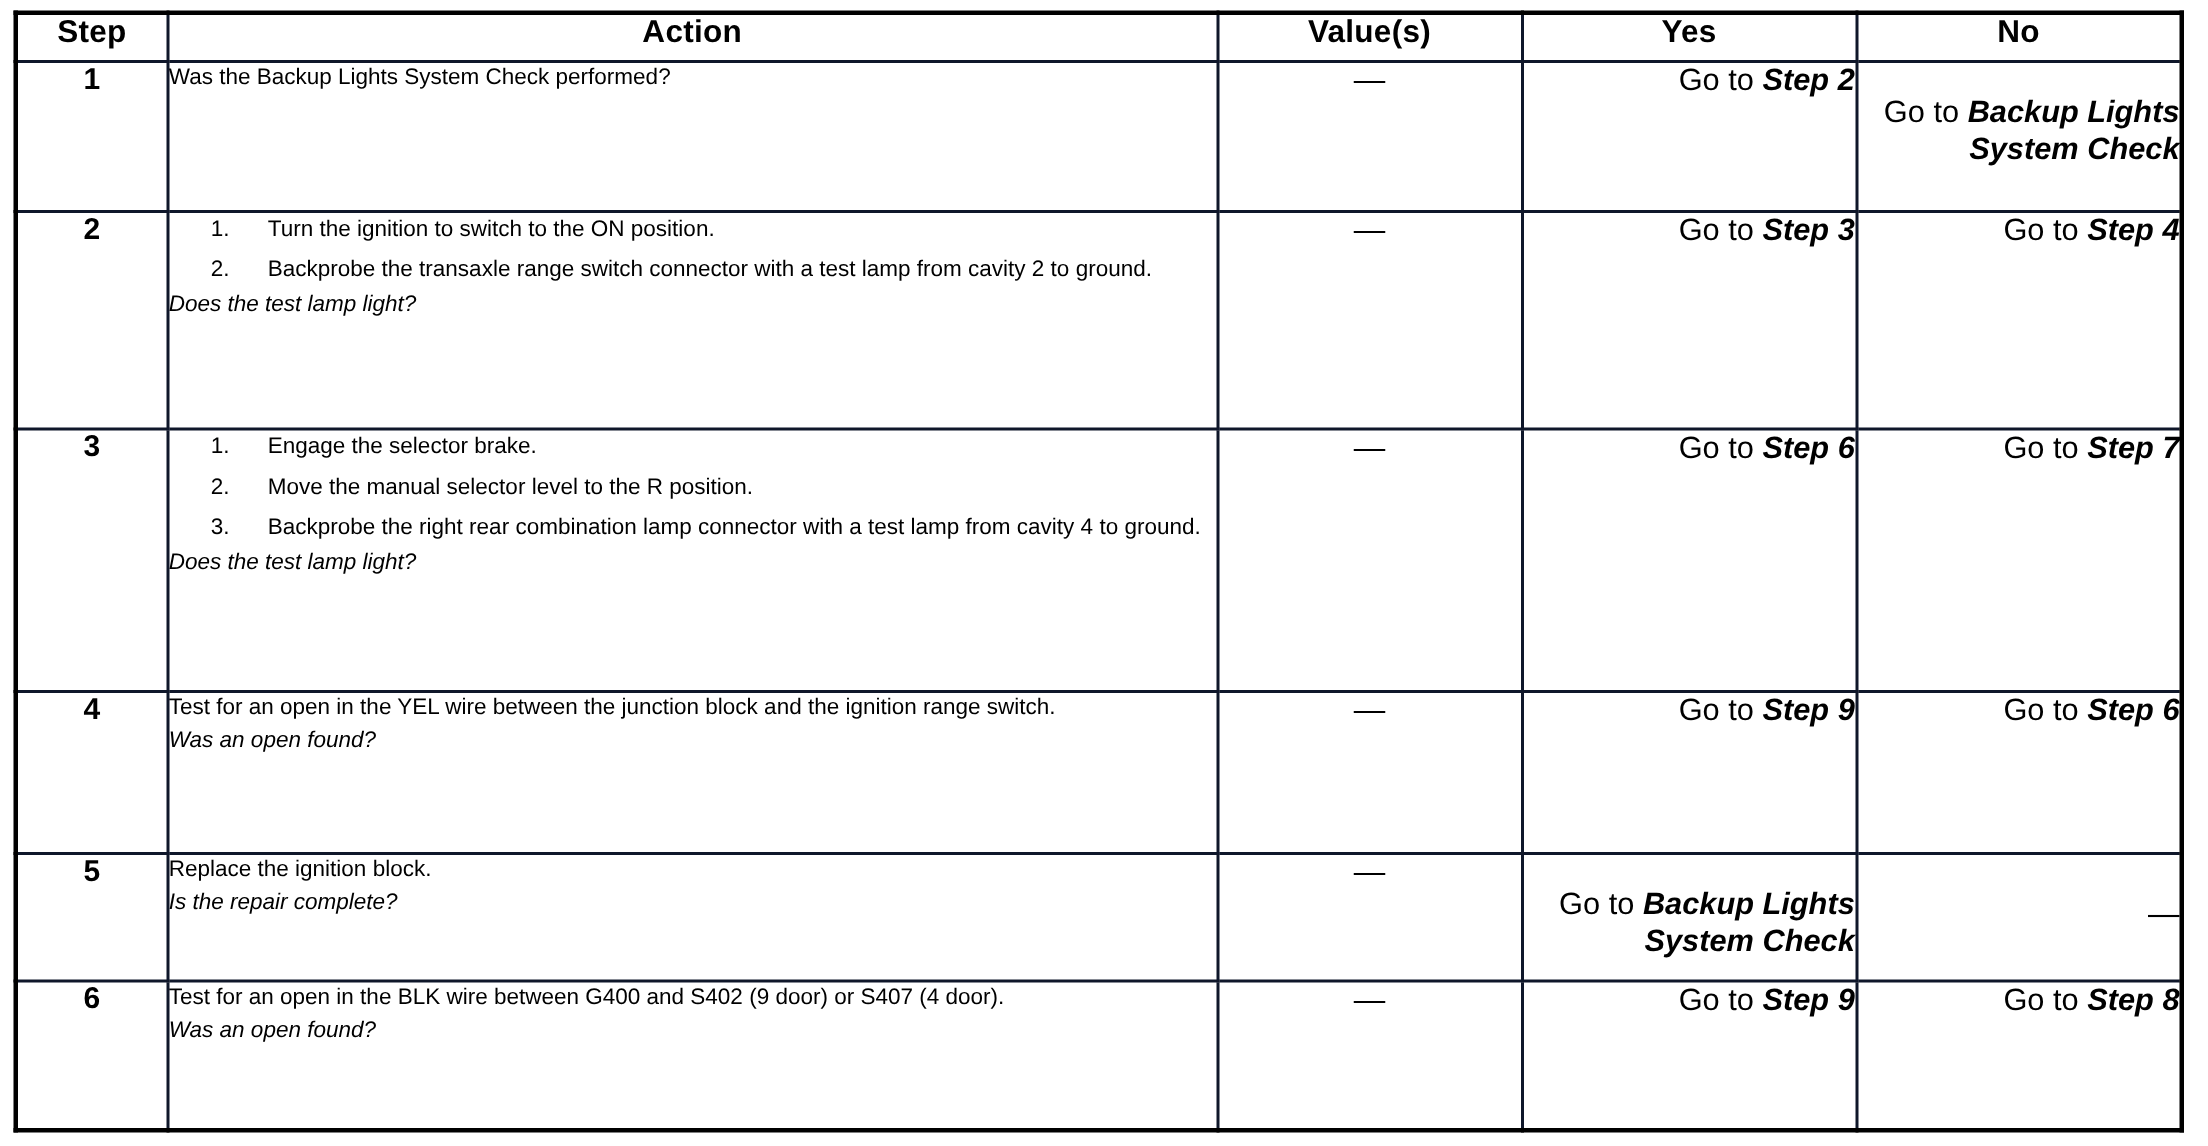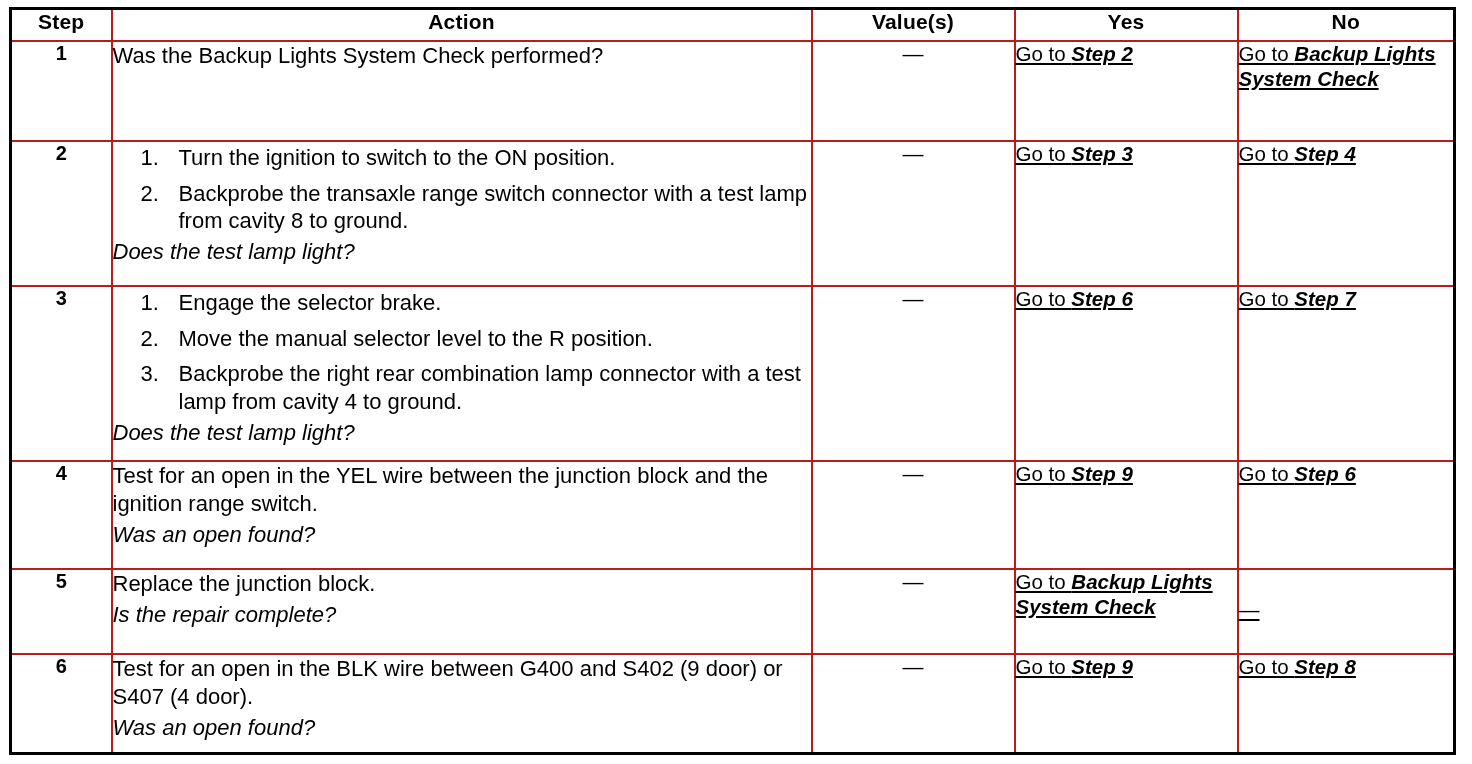--- a/index.html
+++ b/index.html
@@ -22,21 +22,21 @@
     height: 746px;
   }
   table.diag {
     width: 1444px;
     height: 746px;
     border-collapse: collapse;
     table-layout: fixed;
     border: 3px solid #000;
   }
   table.diag th, table.diag td {
-    border: 2px solid #b91c1c;
+    border: 2px solid #0f172a;
     padding: 0;
     vertical-align: top;
   }
   
   col.c-step   { width: 101px; }
   col.c-action { width: 700px; }
   col.c-value  { width: 203px; }
   col.c-yes    { width: 223px; }
   col.c-no     { width: 217px; }
 
@@ -51,39 +51,38 @@
 
   td.step-cell {
     text-align: center;
     vertical-align: middle;
     font-weight: bold;
     font-size: 20px;
   }
   td.action-cell {
     vertical-align: top;
     padding: 7px 8px 4px 9px;
-    font-size: 22px;
+    font-size: 15px;
     line-height: 1.27;
   }
   td.value-cell {
     text-align: center;
     vertical-align: middle;
     font-size: 21px;
   }
   td.branch-cell {
-    text-align: left;
+    text-align: right;
     vertical-align: bottom;
     font-size: 20.5px;
     line-height: 1.2;
     padding: 4px 4px 7px 4px;
-    text-decoration: underline;
   }
   td.branch-cell.vmid {
     vertical-align: top;
-    padding-top: 0;
+    padding-top: 21px;
   }
   td.branch-cell.dash {
     vertical-align: middle;
     padding-bottom: 4px;
     font-size: 21px;
   }
 
   .lead-line { margin: 0 0 2px 0; }
   .tail-line { margin: 3px 0 0 0; font-style: italic; }
 
@@ -141,21 +140,21 @@
           </td>
           <td class="value-cell">—</td>
           <td class="branch-cell"><span class="goto">Go to </span><span class="dest">Step 2</span></td>
           <td class="branch-cell vmid"><span class="goto">Go to </span><span class="dest">Backup Lights System Check</span></td>
         </tr>
         <tr style="height: 145px;">
           <td class="step-cell">2</td>
           <td class="action-cell">
             <ol class="steps">
               <li><span class="num">1.</span><span>Turn the ignition to switch to the ON position.</span></li>
-              <li><span class="num">2.</span><span>Backprobe the transaxle range switch connector with a test lamp from cavity 8 to ground.</span></li>
+              <li><span class="num">2.</span><span>Backprobe the transaxle range switch connector with a test lamp from cavity 2 to ground.</span></li>
             </ol>
             <div class="tail-line">Does the test lamp light?</div>
           </td>
           <td class="value-cell">—</td>
           <td class="branch-cell"><span class="goto">Go to </span><span class="dest">Step 3</span></td>
           <td class="branch-cell"><span class="goto">Go to </span><span class="dest">Step 4</span></td>
         </tr>
         <tr style="height: 175px;">
           <td class="step-cell">3</td>
           <td class="action-cell">
@@ -176,21 +175,21 @@
             <div class="lead-line">Test for an open in the YEL wire between the junction block and the ignition range switch.</div>
             <div class="tail-line">Was an open found?</div>
           </td>
           <td class="value-cell">—</td>
           <td class="branch-cell"><span class="goto">Go to </span><span class="dest">Step 9</span></td>
           <td class="branch-cell"><span class="goto">Go to </span><span class="dest">Step 6</span></td>
         </tr>
         <tr style="height: 85px;">
           <td class="step-cell">5</td>
           <td class="action-cell">
-            <div class="lead-line">Replace the junction block.</div>
+            <div class="lead-line">Replace the ignition block.</div>
             <div class="tail-line">Is the repair complete?</div>
           </td>
           <td class="value-cell">—</td>
           <td class="branch-cell vmid"><span class="goto">Go to </span><span class="dest">Backup Lights System Check</span></td>
           <td class="branch-cell dash"><span class="">—</span></td>
         </tr>
         <tr style="height: 99px;">
           <td class="step-cell">6</td>
           <td class="action-cell">
             <div class="lead-line">Test for an open in the BLK wire between G400 and S402 (9 door) or S407 (4 door).</div>

